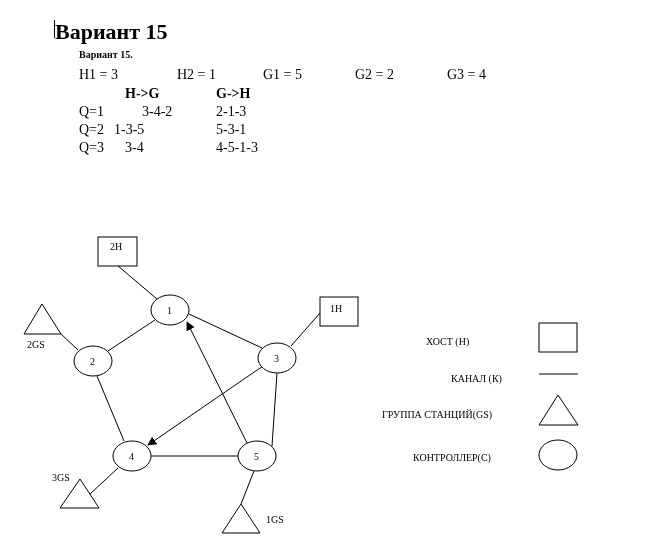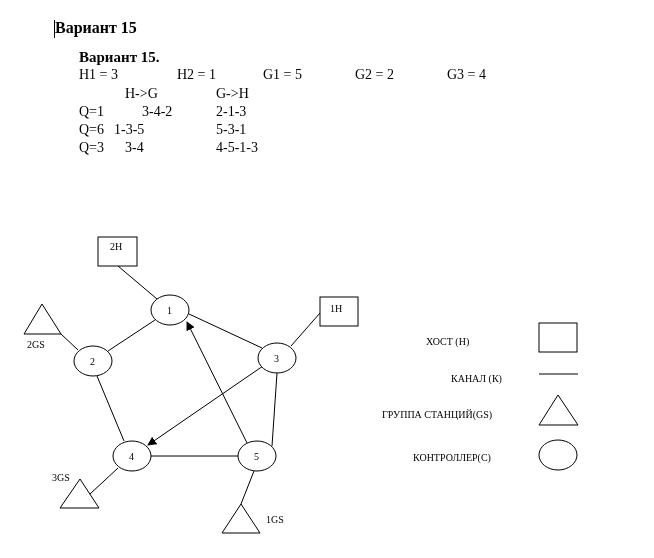--- a/index.html
+++ b/index.html
@@ -1,23 +1,23 @@
 <!DOCTYPE html>
 <html><head>
 <meta charset="utf-8">
 <style>
   html, body { margin:0; padding:0; background:#ffffff; }
   body { width:654px; height:558px; position:relative; overflow:hidden;
          font-family:"Liberation Serif", serif; color:#000; }
   .abs { position:absolute; white-space:nowrap; }
-  .title { left:55px; top:19px; font-size:16px; font-weight:bold; }
+  .title { left:55px; top:19px; font-size:22px; font-weight:bold; }
   .cursor { position:absolute; left:54px; top:20px; width:1px; height:18px; background:#000; }
-  .sub { left:79px; top:49px; font-size:15px; font-weight:bold; }
+  .sub { left:79px; top:49px; font-size:10px; font-weight:bold; }
   .row { font-size:14px; }
-  .bold { font-weight:normal; }
+  .bold { font-weight:bold; }
   svg { position:absolute; left:0; top:0; }
   svg text { font-family:"Liberation Serif", serif; font-size:10px; fill:#000; }
   .leg { font-size:10px; }
 </style>
 </head>
 <body>
 
 <div class="cursor"></div>
 <div class="abs title">Вариант 15</div>
 <div class="abs sub">Вариант 15.</div>
@@ -28,21 +28,21 @@
 <div class="abs row" style="left:355px;top:67px;">G2 = 2</div>
 <div class="abs row" style="left:447px;top:67px;">G3 = 4</div>
 
 <div class="abs row bold" style="left:125px;top:86px;">H-&gt;G</div>
 <div class="abs row bold" style="left:216px;top:86px;">G-&gt;H</div>
 
 <div class="abs row" style="left:79px;top:104px;">Q=1</div>
 <div class="abs row" style="left:125px;top:104px;margin-left:17px;">3-4-2</div>
 <div class="abs row" style="left:216px;top:104px;text-align:center;">2-1-3</div>
 
-<div class="abs row" style="left:79px;top:122px;">Q=6</div>
+<div class="abs row" style="left:79px;top:122px;">Q=2</div>
 <div class="abs row" style="left:114px;top:122px;">1-3-5</div>
 <div class="abs row" style="left:216px;top:122px;">5-3-1</div>
 
 <div class="abs row" style="left:79px;top:140px;">Q=3</div>
 <div class="abs row" style="left:125px;top:140px;text-align:right;">3-4</div>
 <div class="abs row" style="left:216px;top:140px;">4-5-1-3</div>
 
 <svg width="654" height="558">
   <defs>
     <marker id="arr" viewBox="0 0 10 10" refX="9" refY="5" markerWidth="9" markerHeight="9" orient="auto">

